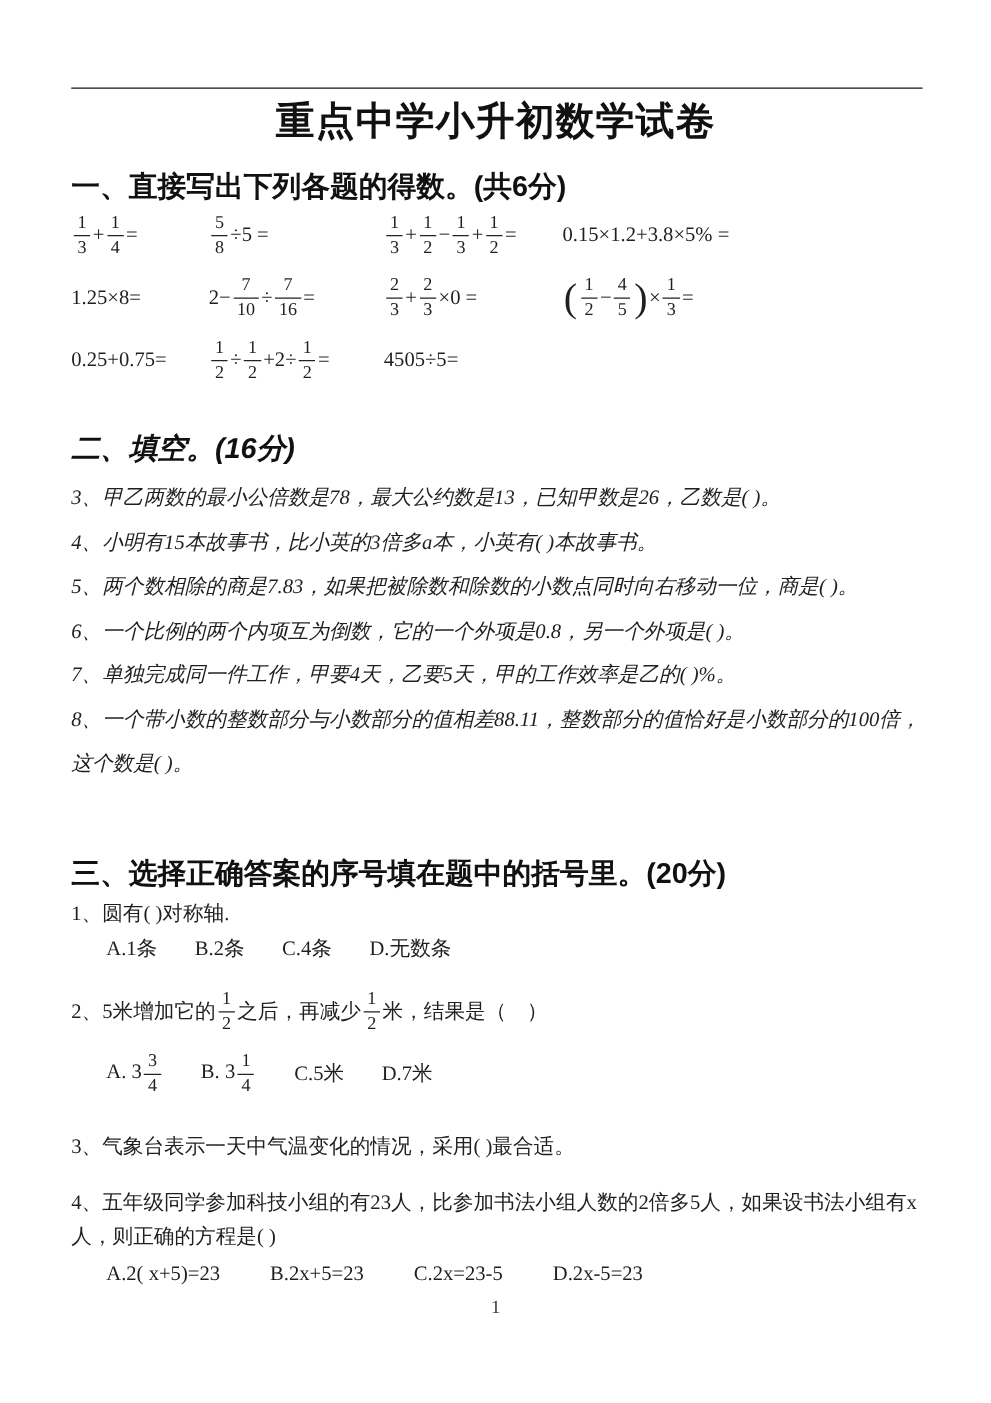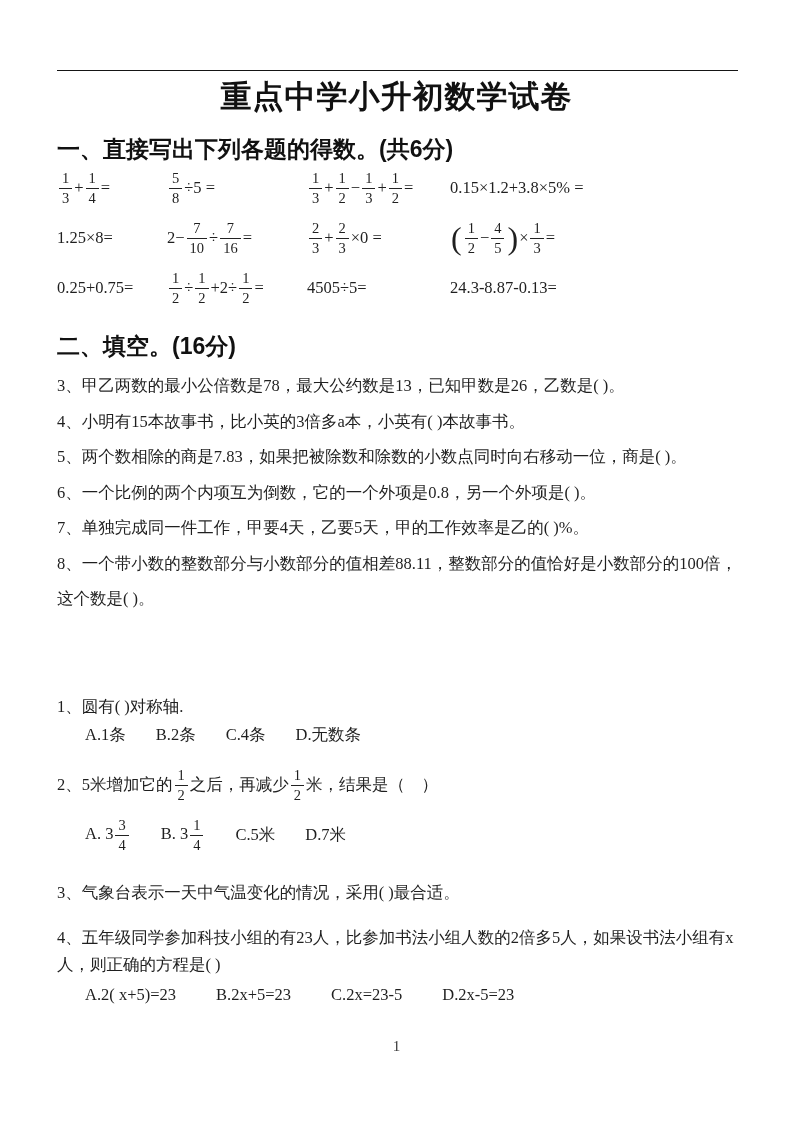--- a/index.html
+++ b/index.html
@@ -16,21 +16,21 @@
     border-top:1.6px solid #151515;
   }
   .exam-title{
     position:absolute;left:0;top:76px;width:100%;
     text-align:center;margin:0;
     font-family:"Liberation Sans","DejaVu Sans",sans-serif;
     font-weight:bold;font-size:31px;letter-spacing:1px;color:#111;
   }
   section{position:absolute;left:57px;width:682px;}
   .s1{top:137px;}
-  .s2{top:334px;}
+  .s2{top:346px;font-style:italic;}
   .s3{top:686px;}
   h2.sec-head{
     margin:0;
     font-family:"Liberation Sans","DejaVu Sans",sans-serif;
     font-weight:bold;font-size:23px;color:#111;
     line-height:24px;
   }
   
   .calc-grid{
     margin-top:2px;
@@ -197,39 +197,37 @@
           <span>+2÷</span>
           <span class="frac">
             <span class="num">1</span>
             <span class="den">2</span>
           </span>
           <span> =</span>
         </div>
       <div class="calc-cell">
           <span>4505÷5=</span>
         </div>
-      <div class="calc-cell">
-          <span>24.3-8.87-0.13=</span>
-        </div>
     </div>
   </section>
 
   <section class="s2">
     <h2 class="sec-head">二、填空。(16分)</h2>
     <div class="fill-items">
       <p>3、甲乙两数的最小公倍数是78，最大公约数是13，已知甲数是26，乙数是( )。</p>
       <p>4、小明有15本故事书，比小英的3倍多a本，小英有( )本故事书。</p>
       <p>5、两个数相除的商是7.83，如果把被除数和除数的小数点同时向右移动一位，商是( )。</p>
       <p>6、一个比例的两个内项互为倒数，它的一个外项是0.8，另一个外项是( )。</p>
       <p>7、单独完成同一件工作，甲要4天，乙要5天，甲的工作效率是乙的( )%。</p>
       <p>8、一个带小数的整数部分与小数部分的值相差88.11，整数部分的值恰好是小数部分的100倍，这个数是( )。</p>
     </div>
   </section>
 
   <section class="s3">
+    <h2 class="sec-head">三、选择正确答案的序号填在题中的括号里。(20分)</h2>
 
     <div class="question">
       <p class="q-text">1、圆有( )对称轴.</p>
       <div class="opts tight">
         <span class="opt">A.1条</span>
         <span class="opt">B.2条</span>
         <span class="opt">C.4条</span>
         <span class="opt">D.无数条</span>
       </div>
     </div>

